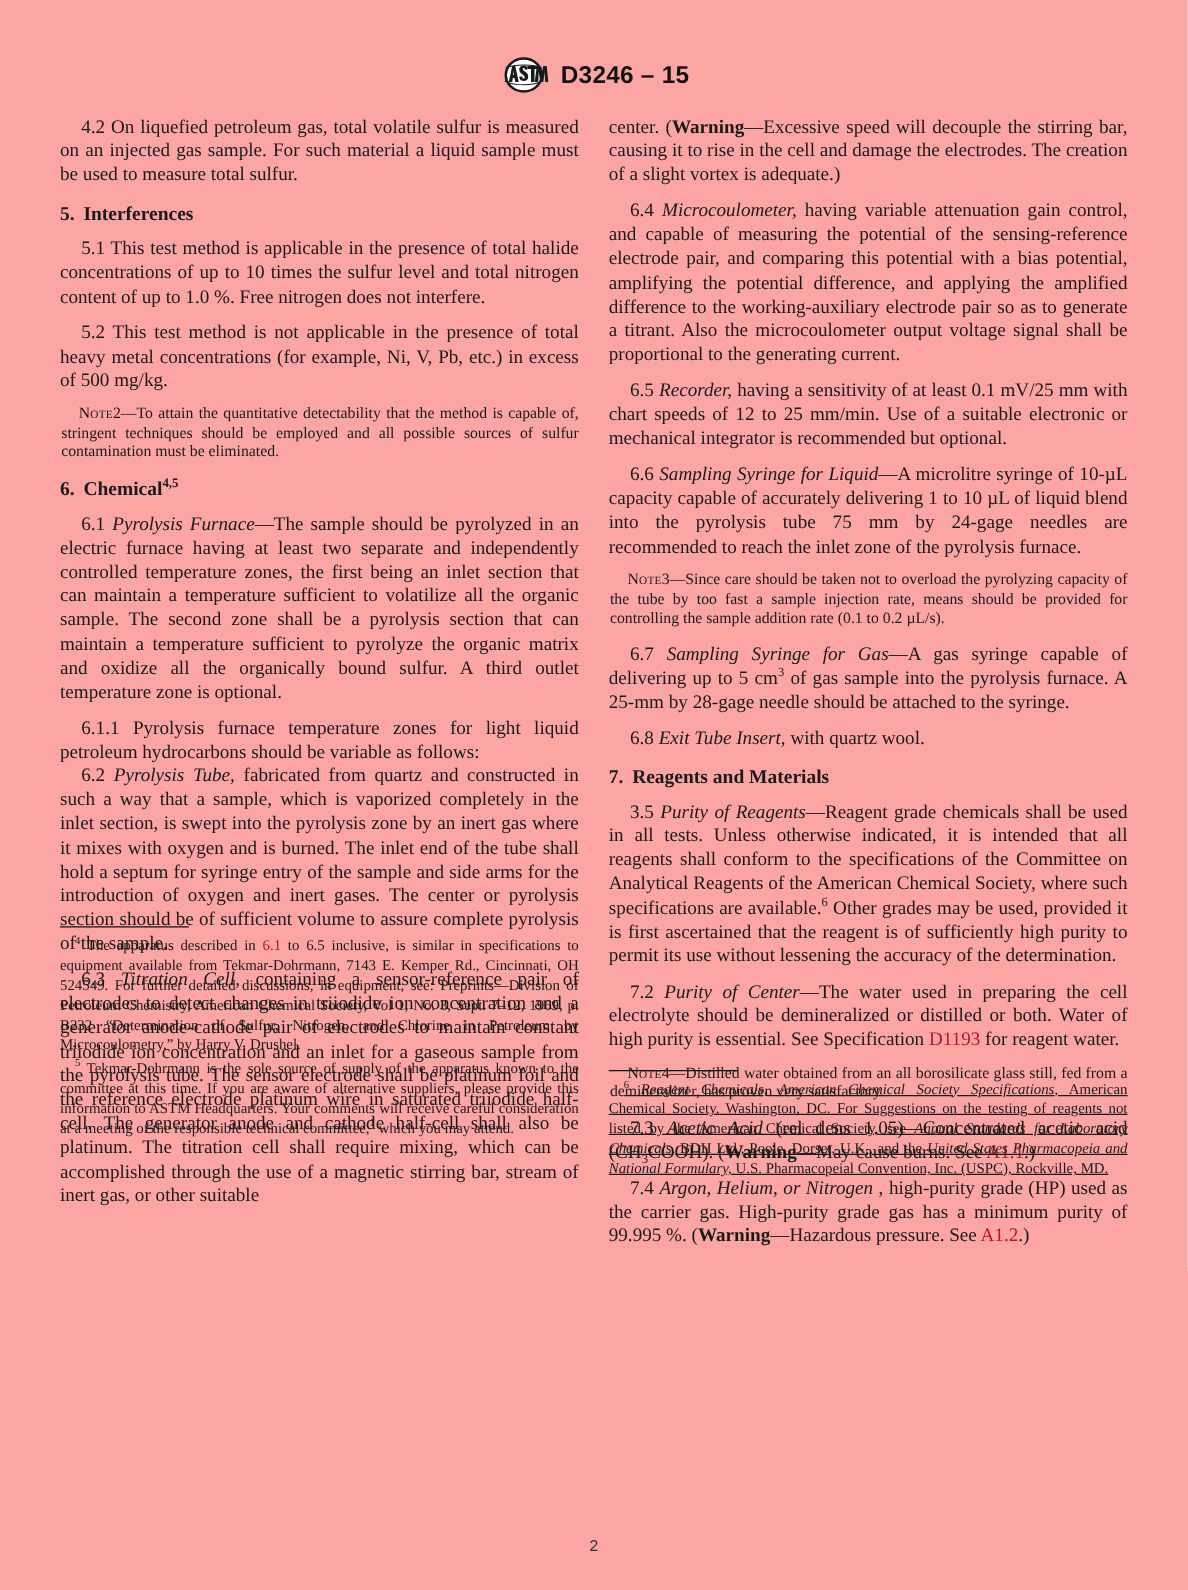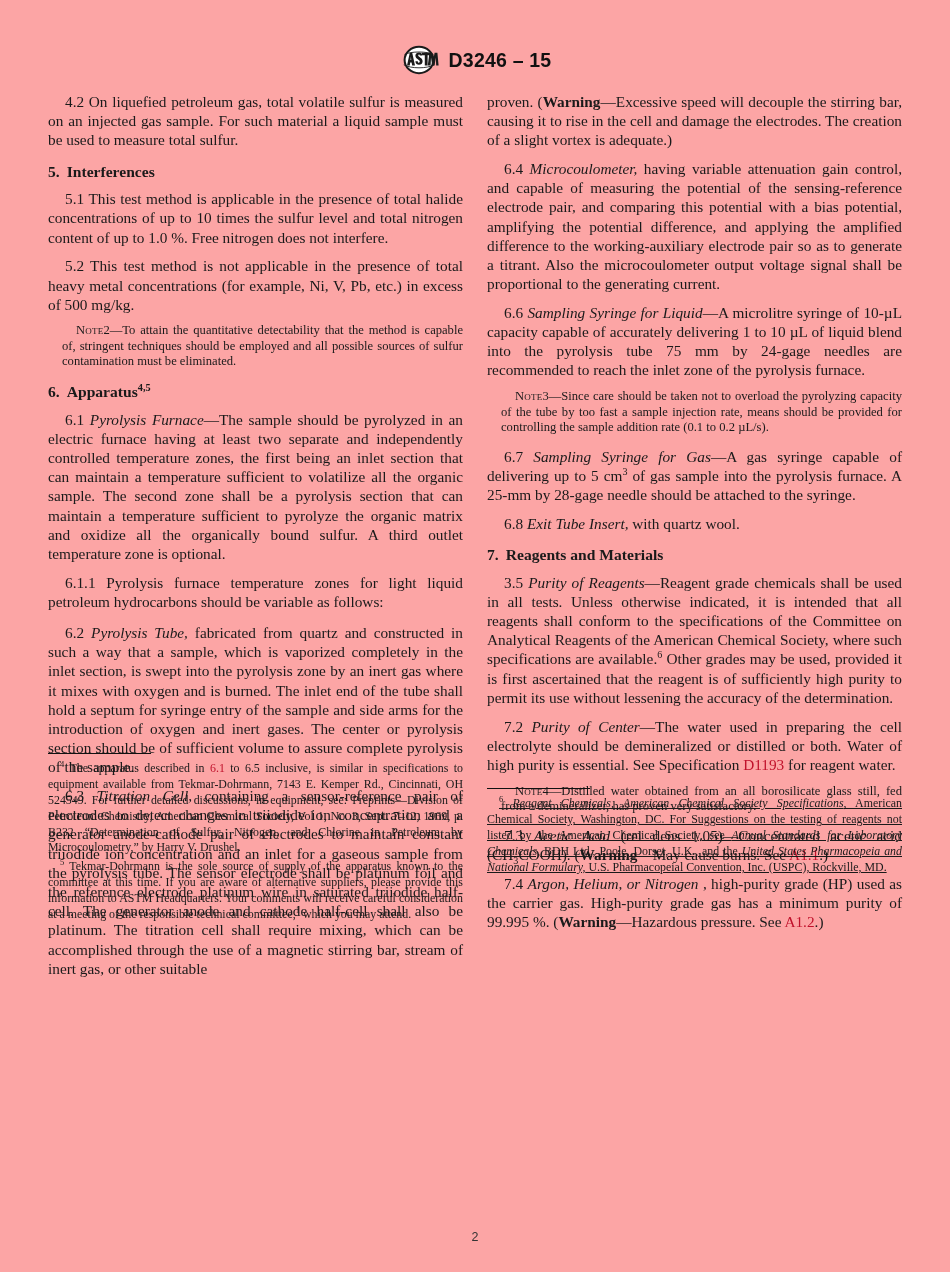--- a/index.html
+++ b/index.html
@@ -60,21 +60,21 @@
 
   .body-text {
     font-size: 15.3px;
     line-height: 1.255;
     text-align: justify;
     text-justify: inter-word;
     margin: 0 0 9.5px 0;
     hyphens: manual;
   }
   .body-text.indent { text-indent: 17px; }
-  .body-text.tight  { margin-bottom: 12px; }
+  .body-text.tight  { margin-bottom: 0; }
 
   .sec-head {
     font-weight: bold;
     font-size: 15.6px;
     margin: 13px 0 8px 0;
     line-height: 1.2;
   }
   .sec-head .num { margin-right: 7px; }
 
   i, .ital { font-style: italic; }
@@ -91,21 +91,21 @@
     font-size: 0.66em;
     vertical-align: sub;
     line-height: 0;
   }
 
   
   .note {
     font-size: 12.6px;
     line-height: 1.235;
     text-align: justify;
-    margin: 9px 0 11px 14px;
+    margin: 9px 0 11px 1px;
     text-indent: 14px;
     font-family: Liberation Serif, serif;
   }
   .note .note-label {
     font-variant: small-caps;
     letter-spacing: 0.2px;
   }
 
   
   .zone-table {
@@ -191,21 +191,21 @@
 
       <p class="body-text indent">5.1 This test method is applicable in the presence of total halide concentrations of up to 10 times the sulfur level and total nitrogen content of up to 1.0 %. Free nitrogen does not interfere.</p>
 
       <p class="body-text indent">5.2 This test method is not applicable in the presence of total heavy metal concentrations (for example, Ni, V, Pb, etc.) in excess of 500 mg/kg.</p>
 
       <p class="note">
         <span class="note-label">Note</span><span>2—To attain the quantitative detectability that the method is capable of, stringent techniques should be employed and all possible sources of sulfur contamination must be eliminated.</span>
       </p>
 
       <h2 class="sec-head">
-        <span class="num">6.</span><span>Apparatus</span><sup>4,5</sup>
+        <span class="num">6.</span><span>Chemical</span><sup>4,5</sup>
       </h2>
 
       <p class="body-text indent">
         <span>6.1</span>
         <i>Pyrolysis Furnace</i><span>—The sample should be pyrolyzed in an electric furnace having at least two separate and independently controlled temperature zones, the first being an inlet section that can maintain a temperature sufficient to volatilize all the organic sample. The second zone shall be a pyrolysis section that can maintain a temperature sufficient to pyrolyze the organic matrix and oxidize all the organically bound sulfur. A third outlet temperature zone is optional.</span>
       </p>
 
       <p class="body-text indent tight">6.1.1 Pyrolysis furnace temperature zones for light liquid petroleum hydrocarbons should be variable as follows:</p>
 
 
@@ -227,28 +227,32 @@
         <p class="footnote">
           <sup>5</sup><span> Tekmar-Dohrmann is the sole source of supply of the apparatus known to the committee at this time. If you are aware of alternative suppliers, please provide this information to ASTM Headquarters. Your comments will receive careful consideration at a meeting of the responsible technical committee,</span><sup>1</sup><span> which you may attend.</span>
         </p>
       </div>
 
     </div>
 
     <div class="col col-right">
 
       <p class="body-text">
-        <span>proven. (</span><b>Warning</b><span>—Excessive speed will decouple the stirring bar, causing it to rise in the cell and damage the electrodes. The creation of a slight vortex is adequate.)</span>
+        <span>center. (</span><b>Warning</b><span>—Excessive speed will decouple the stirring bar, causing it to rise in the cell and damage the electrodes. The creation of a slight vortex is adequate.)</span>
       </p>
 
       <p class="body-text indent">
         <span>6.4</span>
         <i>Microcoulometer,</i><span> having variable attenuation gain control, and capable of measuring the potential of the sensing-reference electrode pair, and comparing this potential with a bias potential, amplifying the potential difference, and applying the amplified difference to the working-auxiliary electrode pair so as to generate a titrant. Also the microcoulometer output voltage signal shall be proportional to the generating current.</span>
       </p>
 
+      <p class="body-text indent">
+        <span>6.5</span>
+        <i>Recorder,</i><span> having a sensitivity of at least 0.1 mV/25 mm with chart speeds of 12 to 25 mm/min. Use of a suitable electronic or mechanical integrator is recommended but optional.</span>
+      </p>
 
       <p class="body-text indent">
         <span>6.6</span>
         <i>Sampling Syringe for Liquid</i><span>—A microlitre syringe of 10-µL capacity capable of accurately delivering 1 to 10 µL of liquid blend into the pyrolysis tube 75 mm by 24-gage needles are recommended to reach the inlet zone of the pyrolysis furnace.</span>
       </p>
 
       <p class="note">
         <span class="note-label">Note</span><span>3—Since care should be taken not to overload the pyrolyzing capacity of the tube by too fast a sample injection rate, means should be provided for controlling the sample addition rate (0.1 to 0.2 µL/s).</span>
       </p>
 

